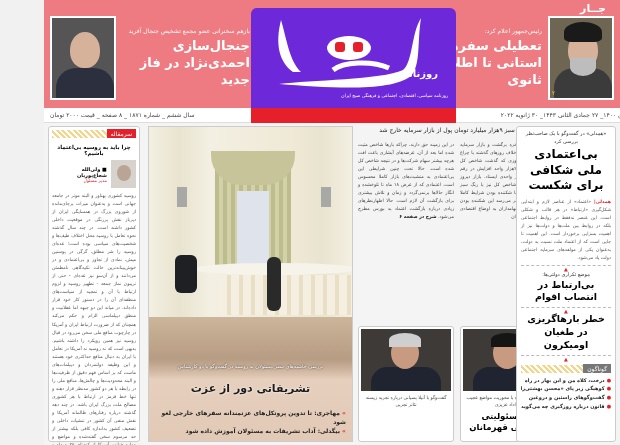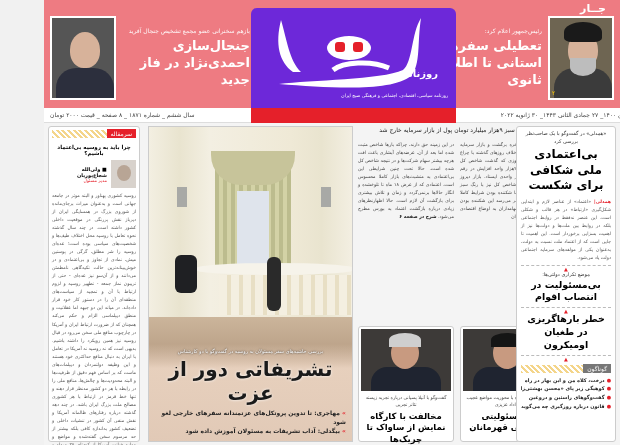--- a/index.html
+++ b/index.html
@@ -49,21 +49,21 @@
 .curtain{position:absolute;left:66px;top:24px;width:76px;height:120px;background:repeating-linear-gradient(90deg,#bcbc8e 0 4px,#d3d2a6 4px 8px)}
 .curtain:before{content:"";position:absolute;left:22px;top:40px;width:32px;height:80px;background:#dfe4ec}
 .valance{position:absolute;left:62px;top:24px;width:84px;height:34px;background:#c7c49a;border-radius:0 0 30px 30px}
 .vent{position:absolute;top:60px;width:10px;height:20px;background:#a8a9a6}
 .table{position:absolute;left:48px;top:136px;width:156px;height:12px;background:#f6f3ea;border-radius:50%/40%}
 .tlegs{position:absolute;left:70px;top:148px;width:134px;height:40px;background:repeating-linear-gradient(90deg,#f4efe1 0 8px,#e8dfc5 8px 12px)}
 .floor{position:absolute;left:0;top:190px;width:100%;height:126px;background:linear-gradient(180deg,#cbb59b,#8d6a52)}
 .person{position:absolute;background:#1f2023;border-radius:6px}
 .caption{position:absolute;left:0;bottom:0;width:100%;padding:4px 6px 6px;background:linear-gradient(180deg,rgba(255,240,230,.0),rgba(240,218,200,.85) 25%)}
 .cap-k{font-size:5px;color:#fff;text-align:center;text-shadow:0 0 2px #000}
-.cap-h{font-size:20px;font-weight:bold;color:#1a1a1a;text-align:center;margin:3px 0;text-shadow:0 0 3px #fff}
+.cap-h{font-size:11px;font-weight:bold;color:#1a1a1a;text-align:center;margin:13px 0;text-shadow:0 0 3px #fff}
 .cap-b{font-size:6px;font-weight:bold;color:#222;text-align:right;line-height:1.5}
 .cap-b .ch{color:#e5202a}
 
 .main{position:absolute;left:314px;top:126px;width:198px;height:316px}
 .kick{font-size:6px;text-align:right;color:#222}
 .headline{font-size:20px;font-weight:bold;text-align:center;line-height:1.25;color:#111;margin-top:4px}
 .cols{display:flex;gap:6px;margin-top:8px}
 .cols .c{flex:1;font-size:4.6px;line-height:1.75;color:#444;text-align:justify}
 .cols .c .rd{color:#e5202a;font-weight:bold}
 .cols .c .bd{font-weight:bold;color:#111}
@@ -190,35 +190,34 @@
         <div class="k">نگاهی به یک پدیده با محوریت مواضع عجیب خداداد عزیزی</div>
         <div class="t">بی‌مسئولیتی اجتماعی قهرمانان</div>
       </div>
       <div class="card">
         <div class="img b">
             <div class="s"></div>
             <div class="f"></div>
             <div class="h"></div>
           </div>
         <div class="k">گفت‌وگو با آتیلا پسیانی درباره تجربه زیسته تئاتر تجربی</div>
-        <div class="t">مخالفت با کارگاه نمایش از ساواک تا چریک‌ها</div>
       </div>
     </div>
   </div>
 
   <div class="col-right">
     <div>
       <div class="rk">«همدلی» در گفت‌وگو با یک صاحب‌نظر بررسی کرد</div>
       <div class="rh">بی‌اعتمادی ملی شکافی برای شکست</div>
       <div class="body-text"><span style="color:#e5202a;font-weight:bold">همدلی|</span> <span>«اعتماد» از عناصر لازم و ابتدایی شکل‌گیری «ارتباط» در هر قالب و شکلی است. این عنصر نه‌فقط در روابط اجتماعی بلکه در روابط بین ملت‌ها و دولت‌ها نیز از اهمیت بسزایی برخوردار است. این اهمیت تا جایی است که از اعتماد ملت نسبت به دولت، به‌عنوان یکی از مولفه‌های سرمایه اجتماعی دولت یاد می‌شود.</span></div>
     </div>
     <div class="sep">▲</div>
     <div>
       <div class="rk">موضع تکراری دولتی‌ها:</div>
-      <div class="rh2">بی‌مسئولیت در انتصاب اقوام</div>
+      <div class="rh2">بی‌ارتباط در انتصاب اقوام</div>
     </div>
     <div class="sep">▲</div>
     <div>
       <div class="rh2">خطر بارها‌گریزی در طغیان اومیکرون</div>
     </div>
     <div class="sep">▲</div>
     <div class="box">
       <div class="hatch">
           <span class="tag">گوناگون</span>
         </div>

